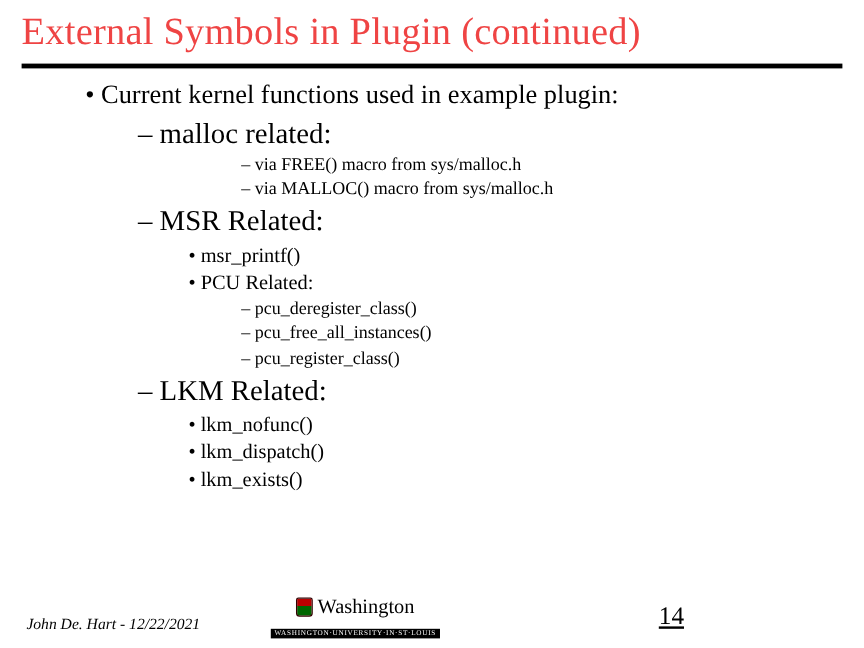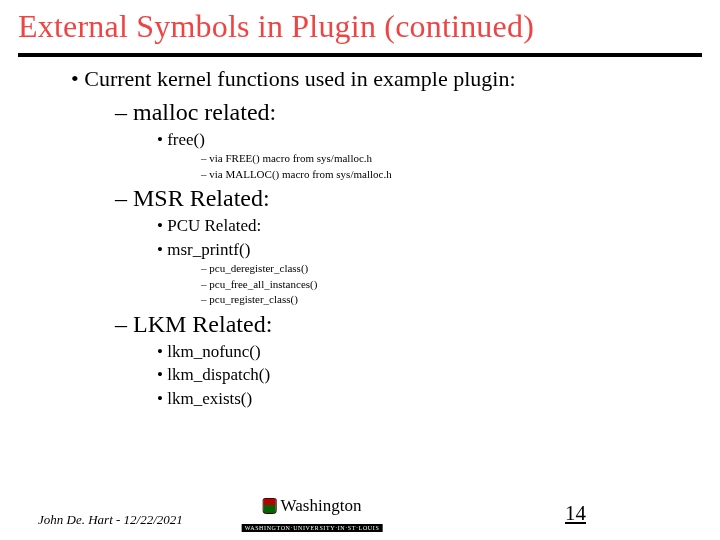--- a/index.html
+++ b/index.html
@@ -31,31 +31,31 @@
   }
   .content {
     padding: 0 18px 0 18px;
     font-size: 17px;
     line-height: 1.25;
     margin-left: 27px;
   }
   .lvl1 { margin-left: 26px; text-indent: -14px; padding-left: 14px; font-size: 22px; margin-bottom: 4px; }
   .lvl2 { margin-left: 70px; text-indent: -14px; padding-left: 14px; font-size: 24px; margin-bottom: 2px; }
   .lvl3 { margin-left: 112px; text-indent: -12px; padding-left: 12px; font-size: 17px; margin-bottom: 2px; }
-  .lvl4 { margin-left: 156px; text-indent: -12px; padding-left: 12px; font-size: 11px; margin-bottom: 2px; }
+  .lvl4 { margin-left: 156px; text-indent: -12px; padding-left: 12px; font-size: 15px; margin-bottom: 2px; }
 
   .b1::before { content: "•  "; }
   .b2::before { content: "–  "; }
   .b3::before { content: "•  "; }
   .b4::before { content: "–  "; }
 
   .footer {
     position: absolute;
     bottom: 4px;
-    left: 16px;
+    left: 0;
     width: 592px;
     height: 42px;
   }
   .footer-left {
     position: absolute;
     left: 22px;
     bottom: 8px;
     font-size: 13px;
     font-style: italic;
   }
@@ -106,27 +106,26 @@
 <div class="slide">
 
   <div class="title">External Symbols in Plugin (continued)</div>
   <div class="hr"></div>
 
   <div class="content">
 
     <div class="lvl1 b1">Current kernel functions used in example plugin:</div>
 
     <div class="lvl2 b2">malloc related:</div>
-    <div class="lvl3 b3">free()</div>
     <div class="lvl4 b4">via FREE() macro from sys/malloc.h</div>
     <div class="lvl4 b4">via MALLOC() macro from sys/malloc.h</div>
 
     <div class="lvl2 b2">MSR Related:</div>
+    <div class="lvl3 b3">msr_printf()</div>
     <div class="lvl3 b3">PCU Related:</div>
-    <div class="lvl3 b3">msr_printf()</div>
     <div class="lvl4 b4">pcu_deregister_class()</div>
     <div class="lvl4 b4">pcu_free_all_instances()</div>
     <div class="lvl4 b4">pcu_register_class()</div>
 
     <div class="lvl2 b2">LKM Related:</div>
     <div class="lvl3 b3">lkm_nofunc()</div>
     <div class="lvl3 b3">lkm_dispatch()</div>
     <div class="lvl3 b3">lkm_exists()</div>
 
   </div>

